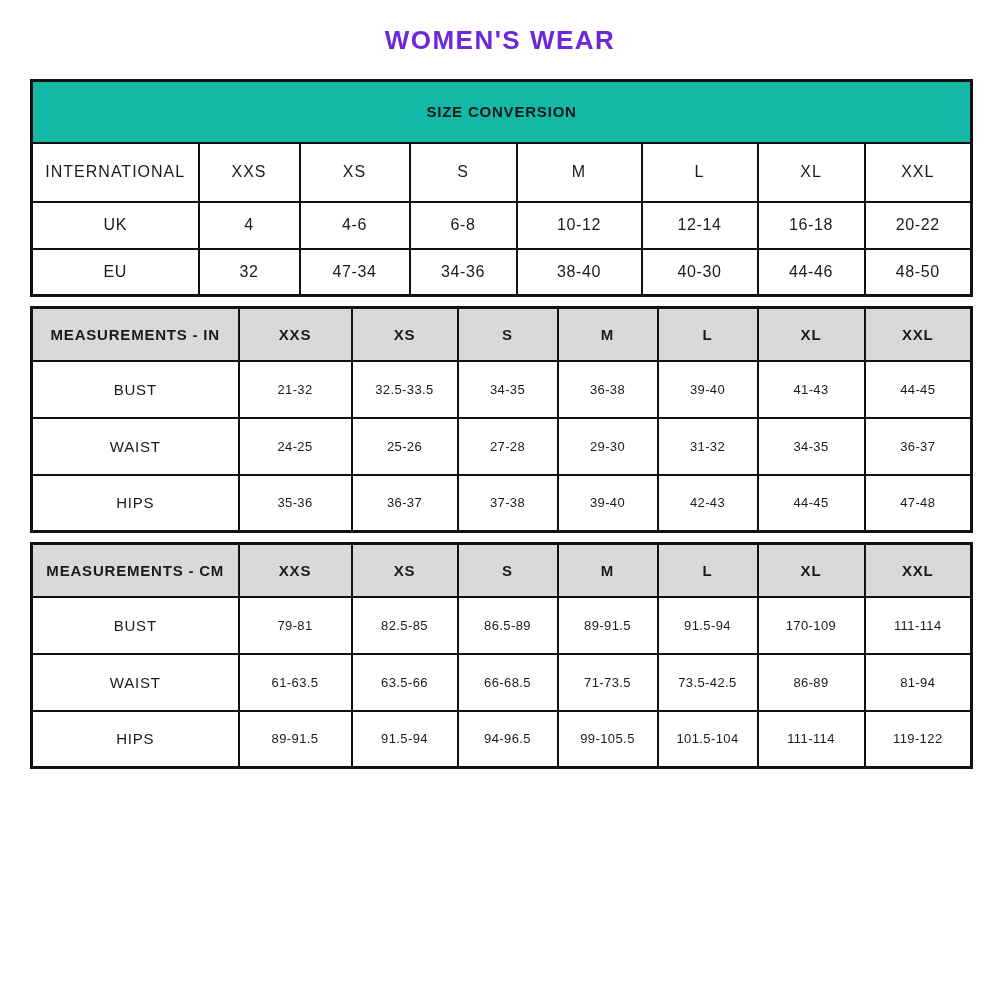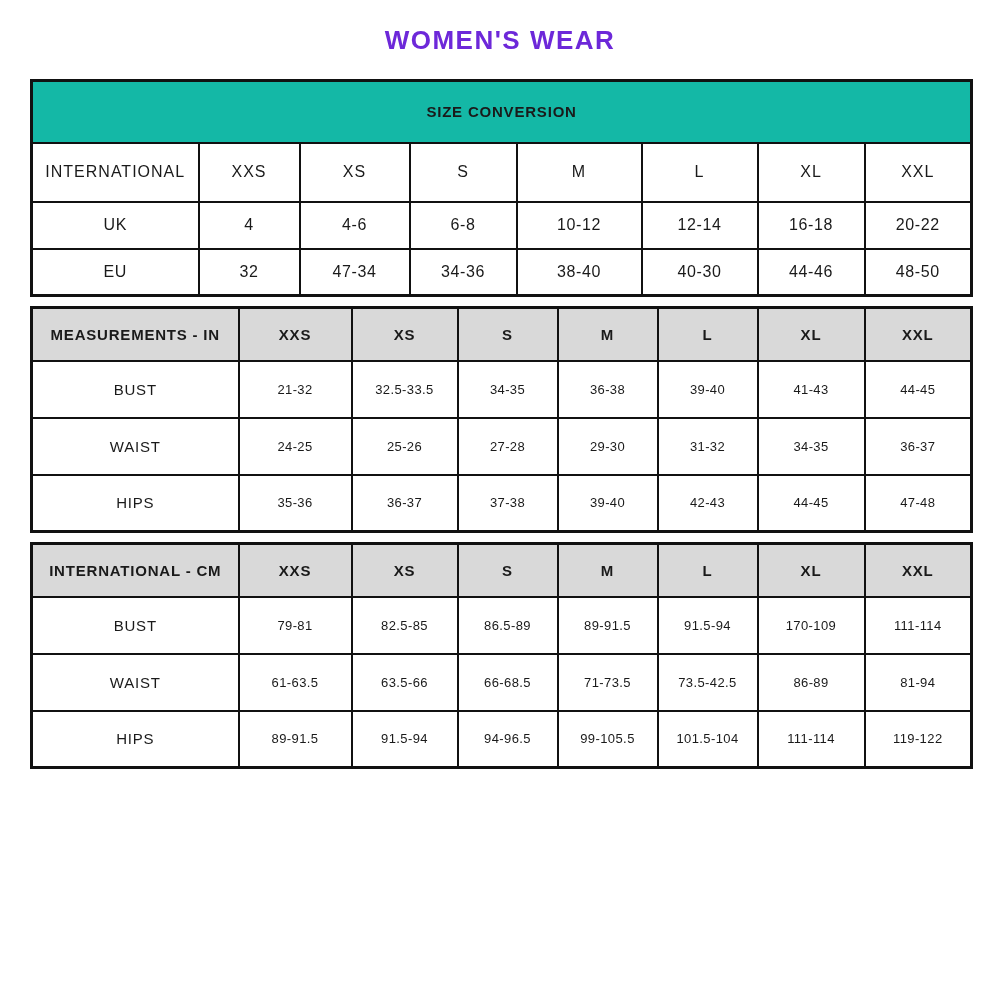--- a/index.html
+++ b/index.html
@@ -194,21 +194,21 @@
         <col style="width:113px">
         <col style="width:106px">
         <col style="width:100px">
       <col style="width:100px">
         <col style="width:100px">
         <col style="width:107px">
         <col style="width:107px">
     </colgroup>
     <tbody>
       <tr class="head-row">
-        <td>INTERNATIONAL - CM</td>
+        <td>MEASUREMENTS - CM</td>
         <td>XXS</td>
         <td>XS</td>
         <td>S</td>
         <td>M</td>
         <td>L</td>
         <td>XL</td>
         <td>XXL</td>
       </tr>
       <tr class="data-row">
         <td class="row-label">BUST</td>

